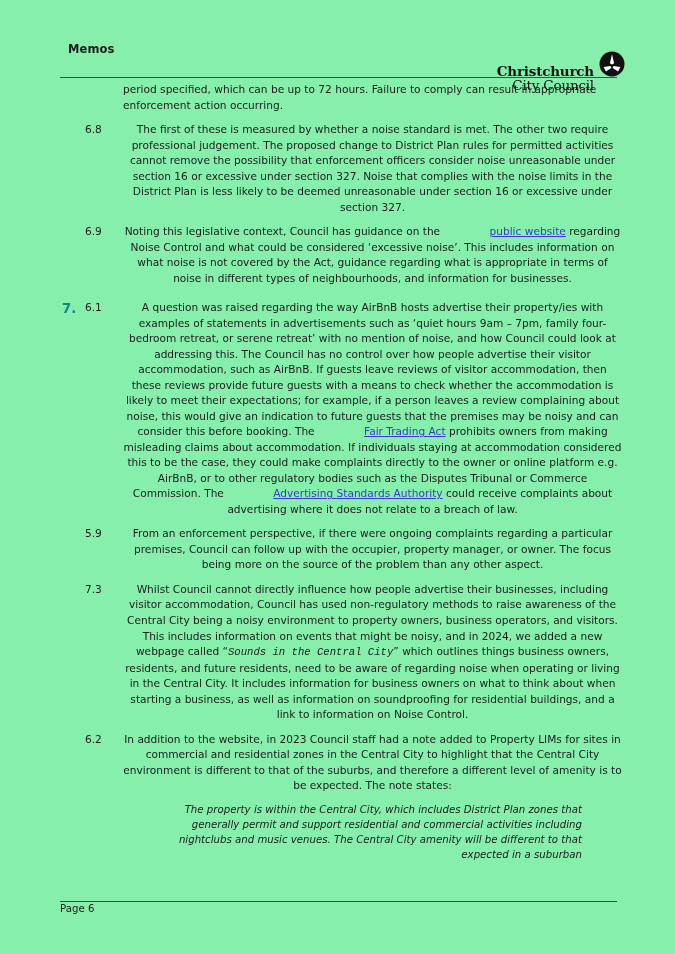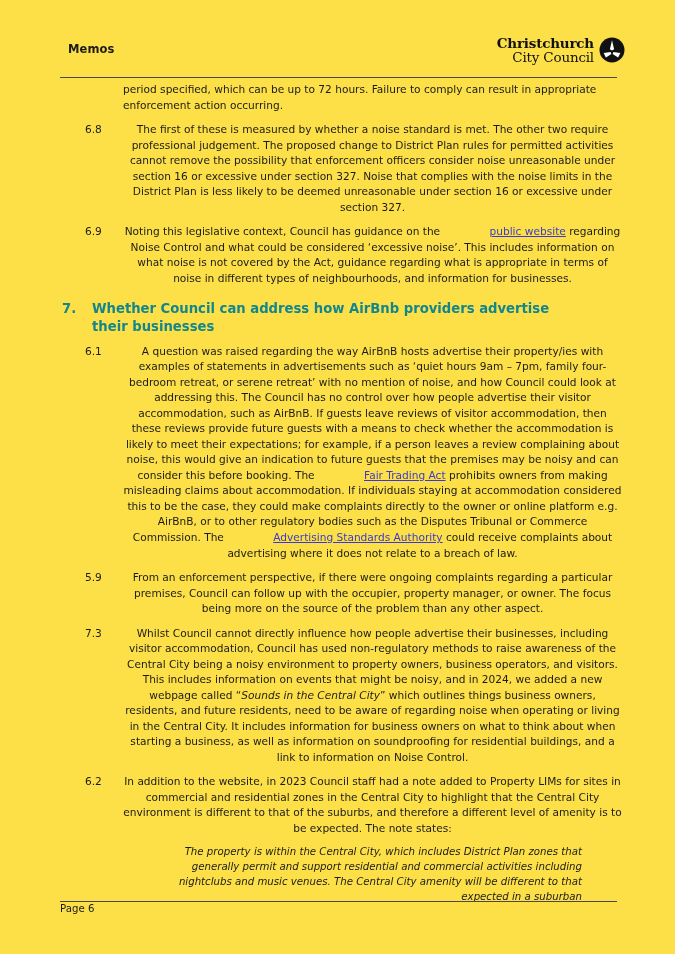--- a/index.html
+++ b/index.html
@@ -14,21 +14,21 @@
     color: #1b1b1b;
     position: relative;
     overflow: hidden;
   }
 
   .page {
     position: absolute;
     left: 0; top: 0;
     width: 675px;
     height: 954px;
-    background: #fde047;
+    background: #86efac;
     box-sizing: border-box;
   }
 
   
   .header {
     position: absolute;
     left: 60px;
     top: 36px;
     width: 565px;
     height: 38px;
@@ -46,20 +46,21 @@
     position: absolute;
     right: 0px;
     top: 0px;
     display: flex;
     align-items: center;
     gap: 5px;
   }
   .logo-words {
     text-align: right;
     line-height: 1.05;
+    margin-top: 28px;
   }
   .logo-line1 {
     font-family: "DejaVu Serif", serif;
     font-size: 13.5px;
     font-weight: bold;
     color: #111;
     letter-spacing: -0.2px;
   }
   .logo-line2 {
     font-family: "DejaVu Serif", serif;
@@ -144,21 +145,21 @@
     font-style: italic;
     color: #1b1b1b;
     text-align: right;
   }
 
   a.doclink, .doclink {
     color: #3a3ad0;
     text-decoration: underline;
     padding-left: 46px;
   }
-  .ital { font-style: italic; }
+  .ital { font-style: italic; font-family: Liberation Mono, monospace; }
 
   
   .footer-rule {
     position: absolute;
     left: 60px;
     top: 901px;
     width: 557px;
     height: 0;
     border-top: 1.6px solid #4a4a4a;
   }
@@ -205,21 +206,20 @@
       <span>The first of these is measured by whether a noise standard is met. The other two require professional judgement. The proposed change to District Plan rules for permitted activities cannot remove the possibility that enforcement officers consider noise unreasonable under section 16 or excessive under section 327. Noise that complies with the noise limits in the District Plan is less likely to be deemed unreasonable under section 16 or excessive under section 327.</span>
     </div>
 
     <div class="para">
       <span class="num">6.9</span>
       <span>Noting this legislative context, Council has guidance on the <a class="doclink" href="#">public website</a> regarding Noise Control and what could be considered ‘excessive noise’. This includes information on what noise is not covered by the Act, guidance regarding what is appropriate in terms of noise in different types of neighbourhoods, and information for businesses.</span>
     </div>
 
     <div class="heading">
       <span class="hnum">7.</span>
-      <span>Whether Council can address how AirBnb providers advertise their businesses</span>
     </div>
 
     <div class="para">
       <span class="num">6.1</span>
       <span>A question was raised regarding the way AirBnB hosts advertise their property/ies with examples of statements in advertisements such as ‘quiet hours 9am – 7pm, family four-bedroom retreat, or serene retreat’ with no mention of noise, and how Council could look at addressing this. The Council has no control over how people advertise their visitor accommodation, such as AirBnB. If guests leave reviews of visitor accommodation, then these reviews provide future guests with a means to check whether the accommodation is likely to meet their expectations; for example, if a person leaves a review complaining about noise, this would give an indication to future guests that the premises may be noisy and can consider this before booking. The <a class="doclink" href="#">Fair Trading Act</a> prohibits owners from making misleading claims about accommodation. If individuals staying at accommodation considered this to be the case, they could make complaints directly to the owner or online platform e.g. AirBnB, or to other regulatory bodies such as the Disputes Tribunal or Commerce Commission. The <a class="doclink" href="#">Advertising Standards Authority</a> could receive complaints about advertising where it does not relate to a breach of law.</span>
     </div>
 
     <div class="para">
       <span class="num">5.9</span>
       <span>From an enforcement perspective, if there were ongoing complaints regarding a particular premises, Council can follow up with the occupier, property manager, or owner. The focus being more on the source of the problem than any other aspect.</span>

